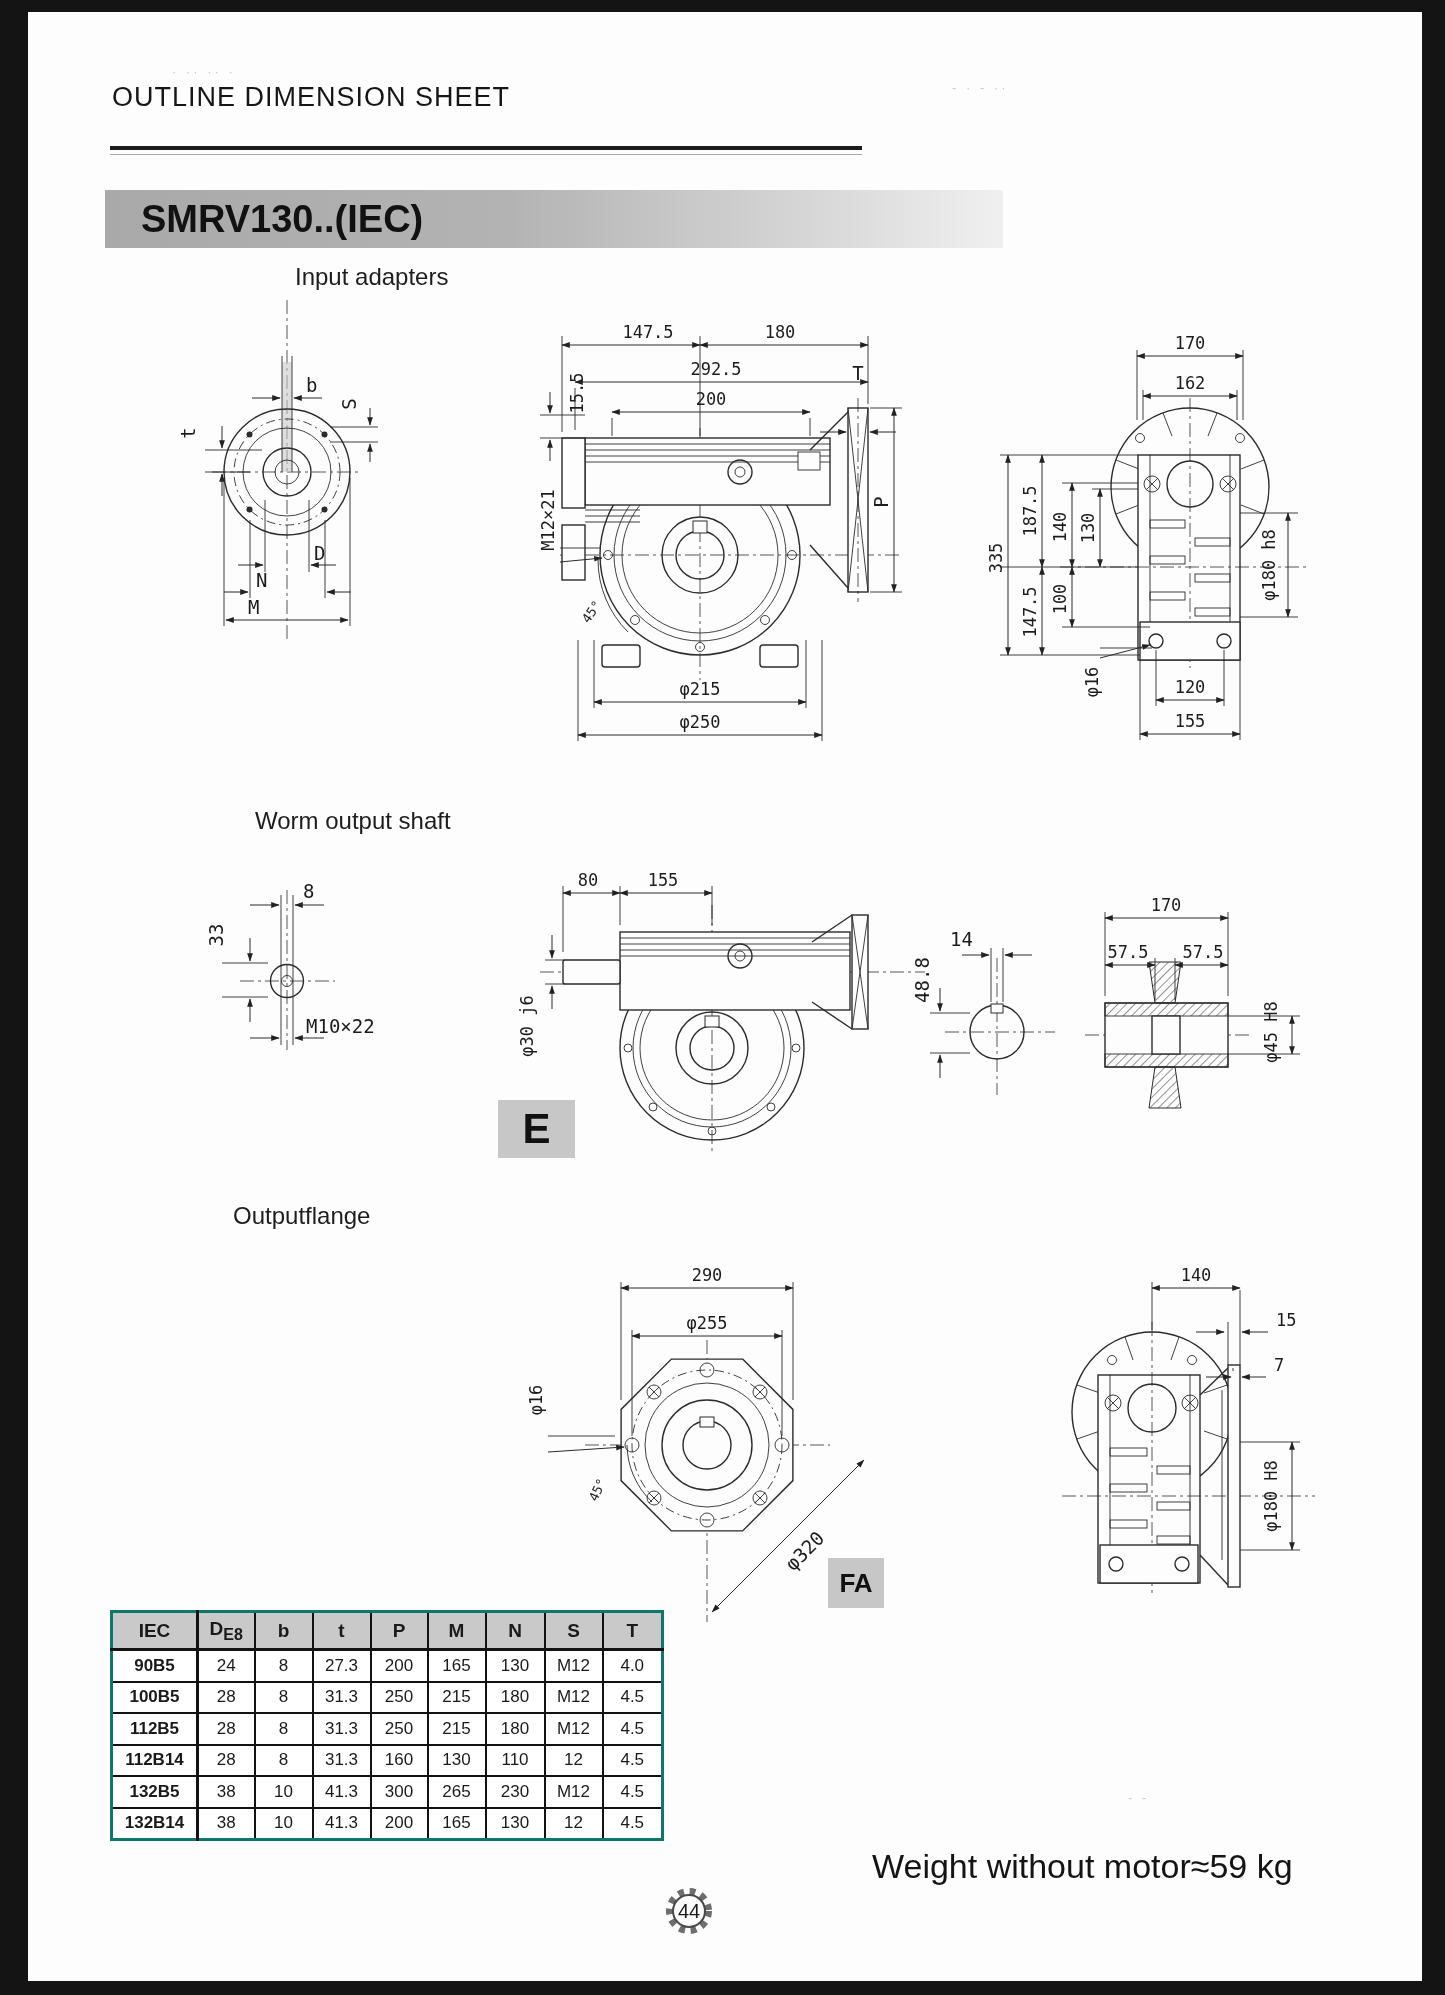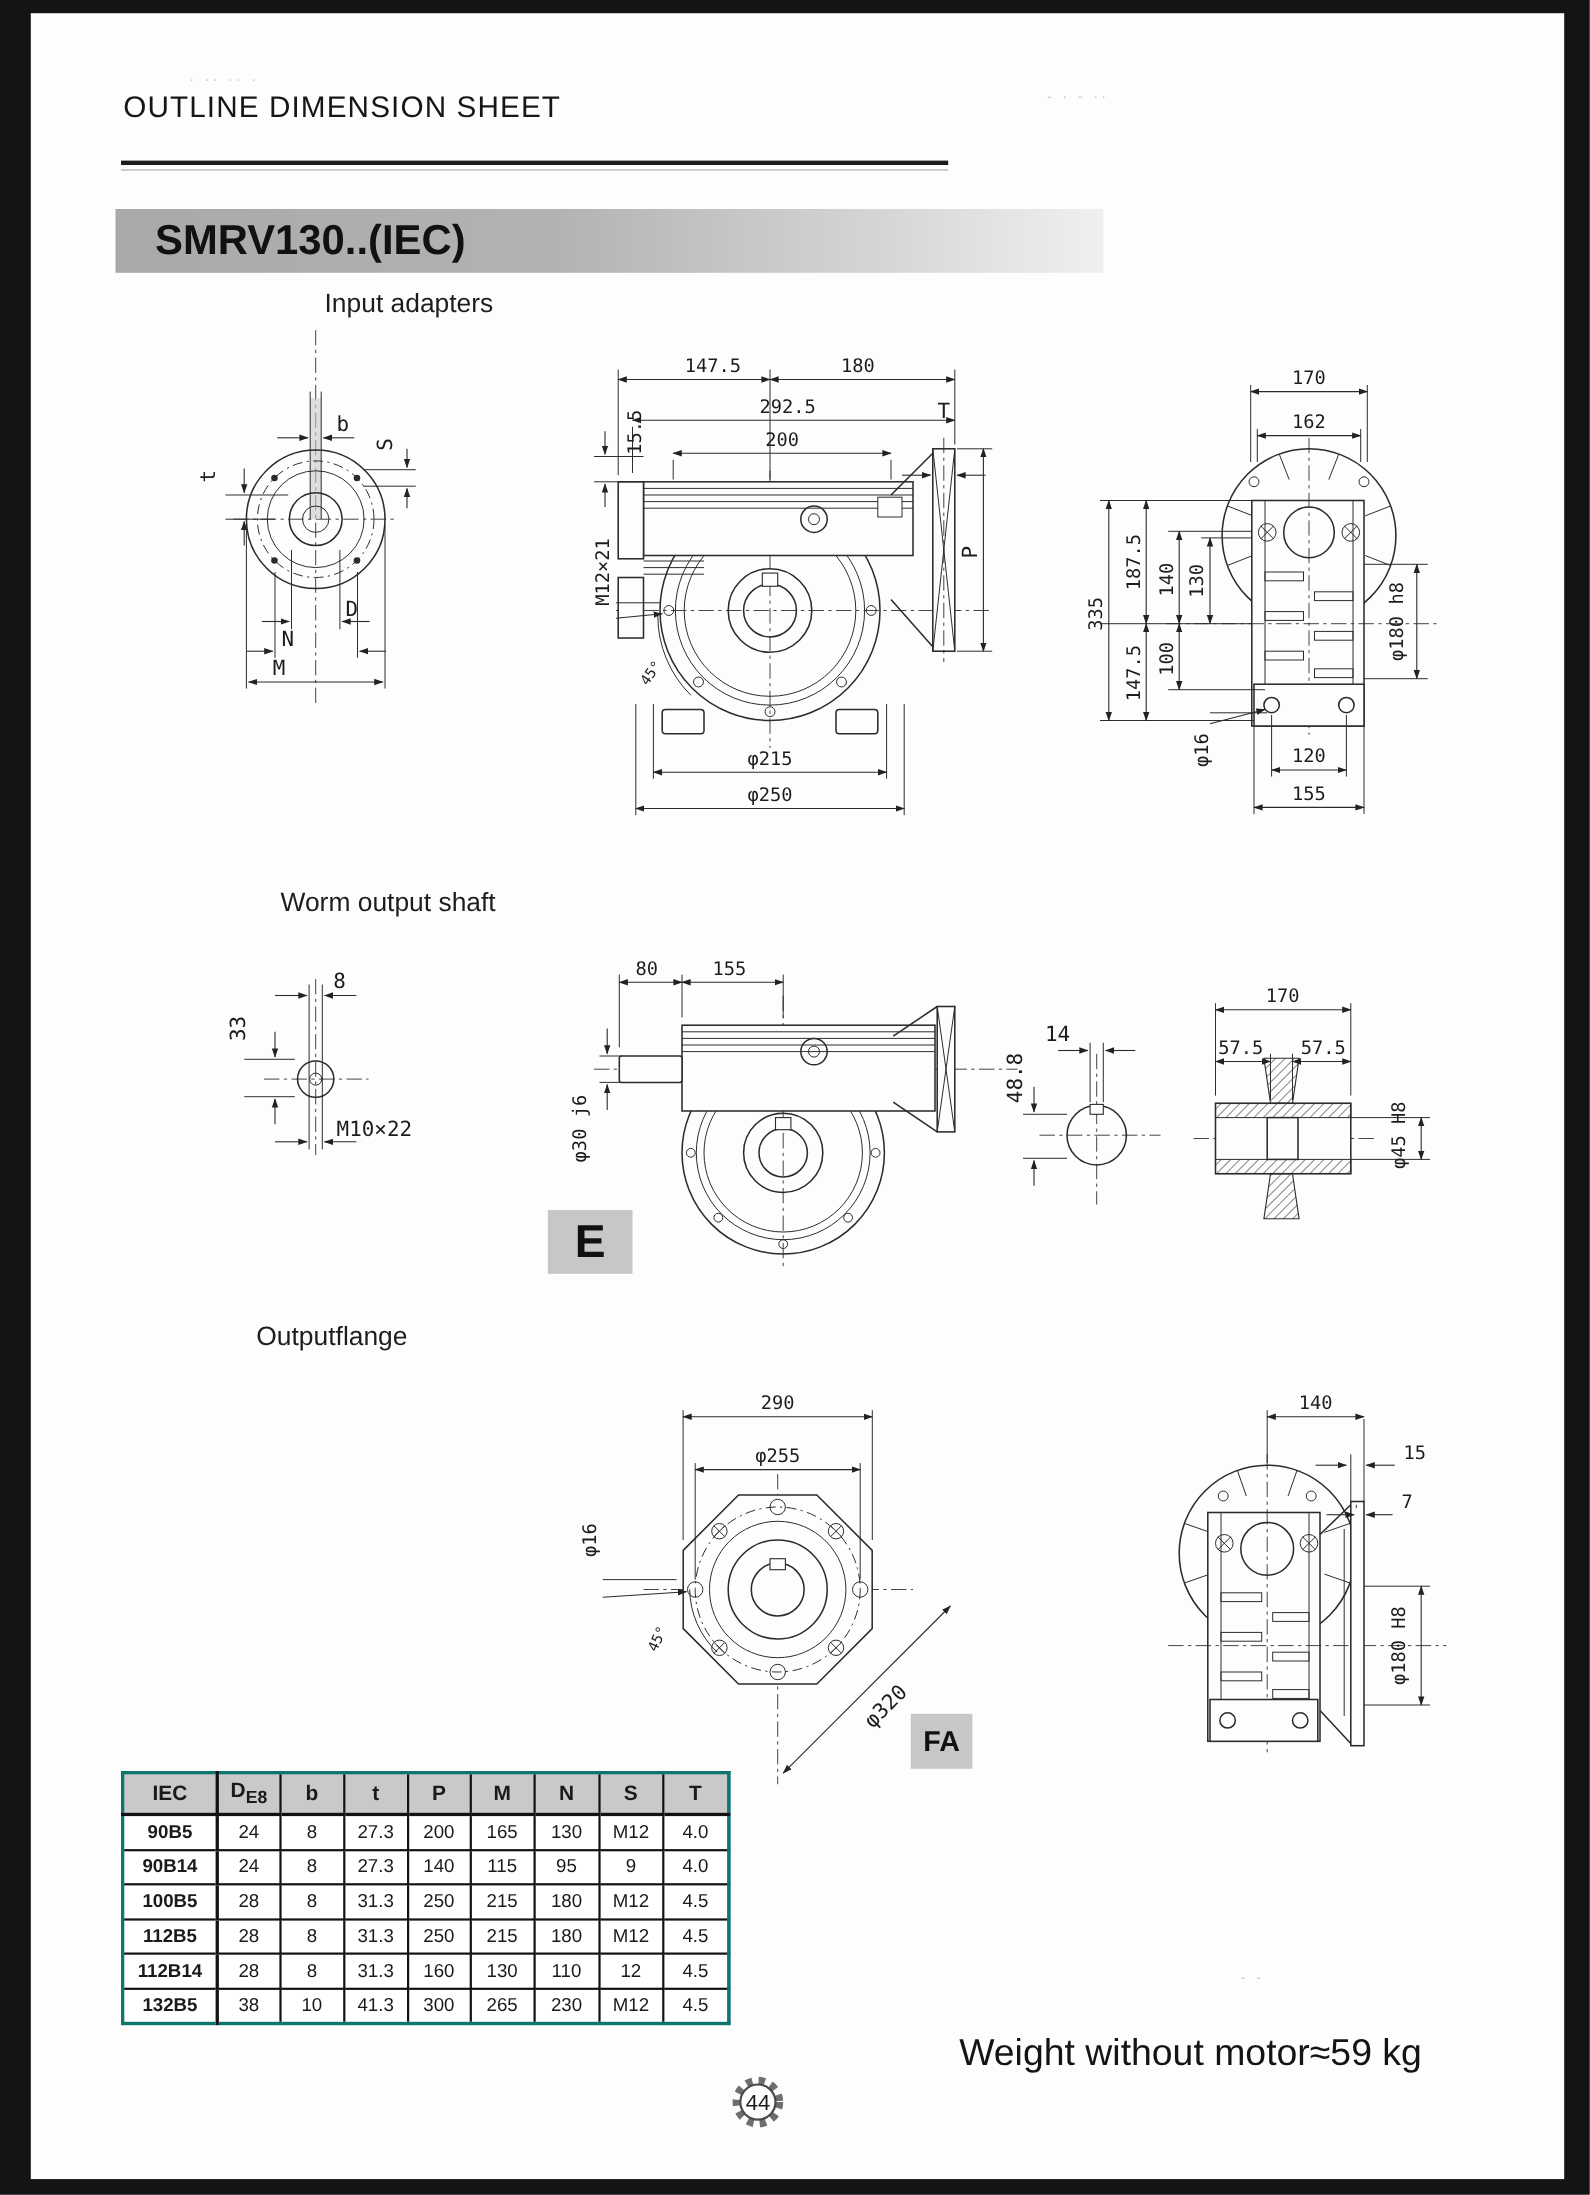--- a/index.html
+++ b/index.html
@@ -506,31 +506,20 @@
           <td>24</td>
           <td>8</td>
           <td>27.3</td>
           <td>200</td>
           <td>165</td>
           <td>130</td>
           <td>M12</td>
           <td>4.0</td>
       </tr>
       <tr>
-        <td class="rowhead thickR">90B14</td>
-          <td>24</td>
-          <td>8</td>
-          <td>27.3</td>
-          <td>140</td>
-          <td>115</td>
-          <td>95</td>
-          <td>9</td>
-          <td>4.0</td>
-      </tr>
-      <tr>
         <td class="rowhead thickR">100B5</td>
           <td>28</td>
           <td>8</td>
           <td>31.3</td>
           <td>250</td>
           <td>215</td>
           <td>180</td>
           <td>M12</td>
           <td>4.5</td>
       </tr>
@@ -560,20 +549,31 @@
         <td class="rowhead thickR">132B5</td>
           <td>38</td>
           <td>10</td>
           <td>41.3</td>
           <td>300</td>
           <td>265</td>
           <td>230</td>
           <td>M12</td>
           <td>4.5</td>
       </tr>
+      <tr>
+        <td class="rowhead thickR">132B14</td>
+          <td>38</td>
+          <td>10</td>
+          <td>41.3</td>
+          <td>200</td>
+          <td>165</td>
+          <td>130</td>
+          <td>12</td>
+          <td>4.5</td>
+      </tr>
     </tbody>
   </table>
 
   <div class="abs weight" style="left:872px;top:1820px;">Weight without motor≈59 kg</div>
 
   <svg class="abs" style="left:662px;top:1884px;" width="54" height="54" viewBox="0 0 54 54">
     <circle cx="27" cy="27" r="19" fill="#fdfdfd" stroke="#6e6e6e" stroke-width="8" stroke-dasharray="5.6 5.6"></circle>
     <circle cx="27" cy="27" r="16" fill="#fdfdfd" stroke="#4a4a4a" stroke-width="2"></circle>
     <text x="27" y="34" text-anchor="middle" font-size="20" fill="#1a1a1a" font-family="Liberation Sans, sans-serif">44</text>
   </svg>

